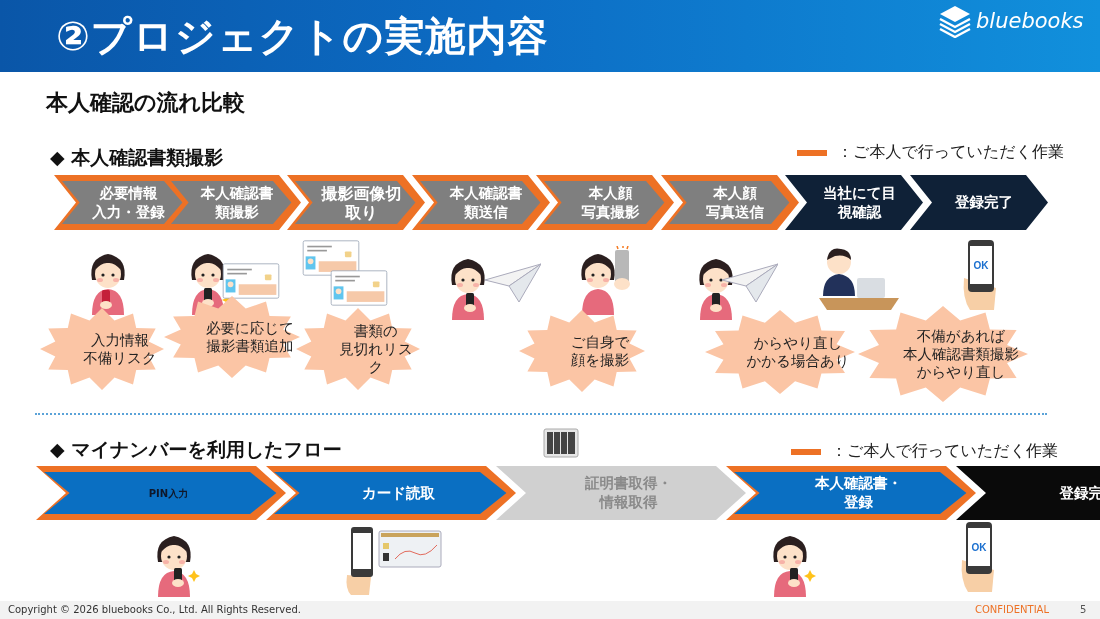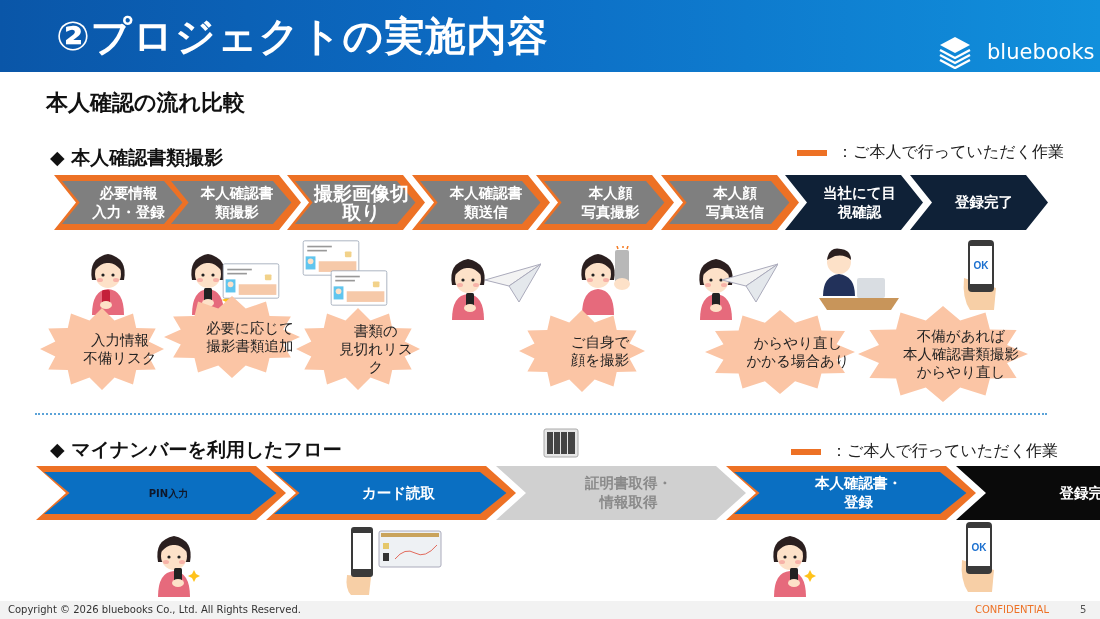--- a/index.html
+++ b/index.html
@@ -1,19 +1,19 @@
 <!DOCTYPE html>
 <html><head>
 <meta charset="utf-8">
 <style>
   html,body{margin:0;padding:0;}
   body{width:1100px;height:619px;position:relative;overflow:hidden;background:#fff;font-family:"DejaVu Sans","Liberation Sans",sans-serif;}
   .header{position:absolute;left:0;top:0;width:1100px;height:72px;background:linear-gradient(90deg,#0a56a8 0%,#0c6cc4 45%,#1190dc 100%);}
   .header .title{position:absolute;left:56px;top:8px;font-size:40px;font-weight:bold;color:#fff;letter-spacing:1px;line-height:56px;}
-  .logo{position:absolute;left:938px;top:35px;display:flex;align-items:center;gap:15px;}
+  .logo{position:absolute;left:938px;top:4px;display:flex;align-items:center;gap:4px;font-style:italic;}
   .logo svg{width:34px;height:34px;}
   .logo .logo-text{color:#fff;font-size:21px;line-height:34px;}
   .section-title{position:absolute;left:46px;top:88px;font-size:22px;font-weight:bold;color:#111;}
   .sub-title{position:absolute;font-size:19px;font-weight:bold;color:#111;}
   .legend{position:absolute;display:flex;align-items:center;font-size:16px;color:#222;}
   .legend .bar{width:30px;height:6px;background:#ed7125;margin-right:10px;}
   .chev{position:absolute;display:flex;align-items:center;justify-content:center;text-align:center;font-weight:bold;line-height:19px;}
   .chev .txt{position:relative;z-index:2;}
   .chev svg{position:absolute;left:0;top:0;z-index:1;}
   .img{position:absolute;}
@@ -65,21 +65,21 @@
         <path d="M8,6 L110,6 L128.4,27.5 L110,49 L8,49 L25.6,27.5 Z" fill="#7f7f7f"></path>
       </svg>
       <span class="txt" style="white-space: pre-line; font-size: 14.5px; color: rgb(255, 255, 255); padding-left: 11px;">本人確認書
 類撮影</span>
     </div>
     <div class="chev" style="left: 287px; top: 175px; width: 138px; height: 55px;">
       <svg width="138" height="55">
         <path d="M0,0 L116,0 L138,27.5 L116,55 L0,55 L22,27.5 Z" fill="#ed7125"></path>
         <path d="M8,6 L110,6 L128.4,27.5 L110,49 L8,49 L25.6,27.5 Z" fill="#7f7f7f"></path>
       </svg>
-      <span class="txt" style="white-space: pre-line; font-size: 19px; color: rgb(255, 255, 255); padding-left: 11px;">撮影画像切
+      <span class="txt" style="white-space: pre-line; font-size: 16px; color: rgb(255, 255, 255); padding-left: 11px;">撮影画像切
 取り</span>
     </div>
     <div class="chev" style="left: 411.5px; top: 175px; width: 138px; height: 55px;">
       <svg width="138" height="55">
         <path d="M0,0 L116,0 L138,27.5 L116,55 L0,55 L22,27.5 Z" fill="#ed7125"></path>
         <path d="M8,6 L110,6 L128.4,27.5 L110,49 L8,49 L25.6,27.5 Z" fill="#7f7f7f"></path>
       </svg>
       <span class="txt" style="white-space: pre-line; font-size: 14.5px; color: rgb(255, 255, 255); padding-left: 11px;">本人確認書
 類送信</span>
     </div>

